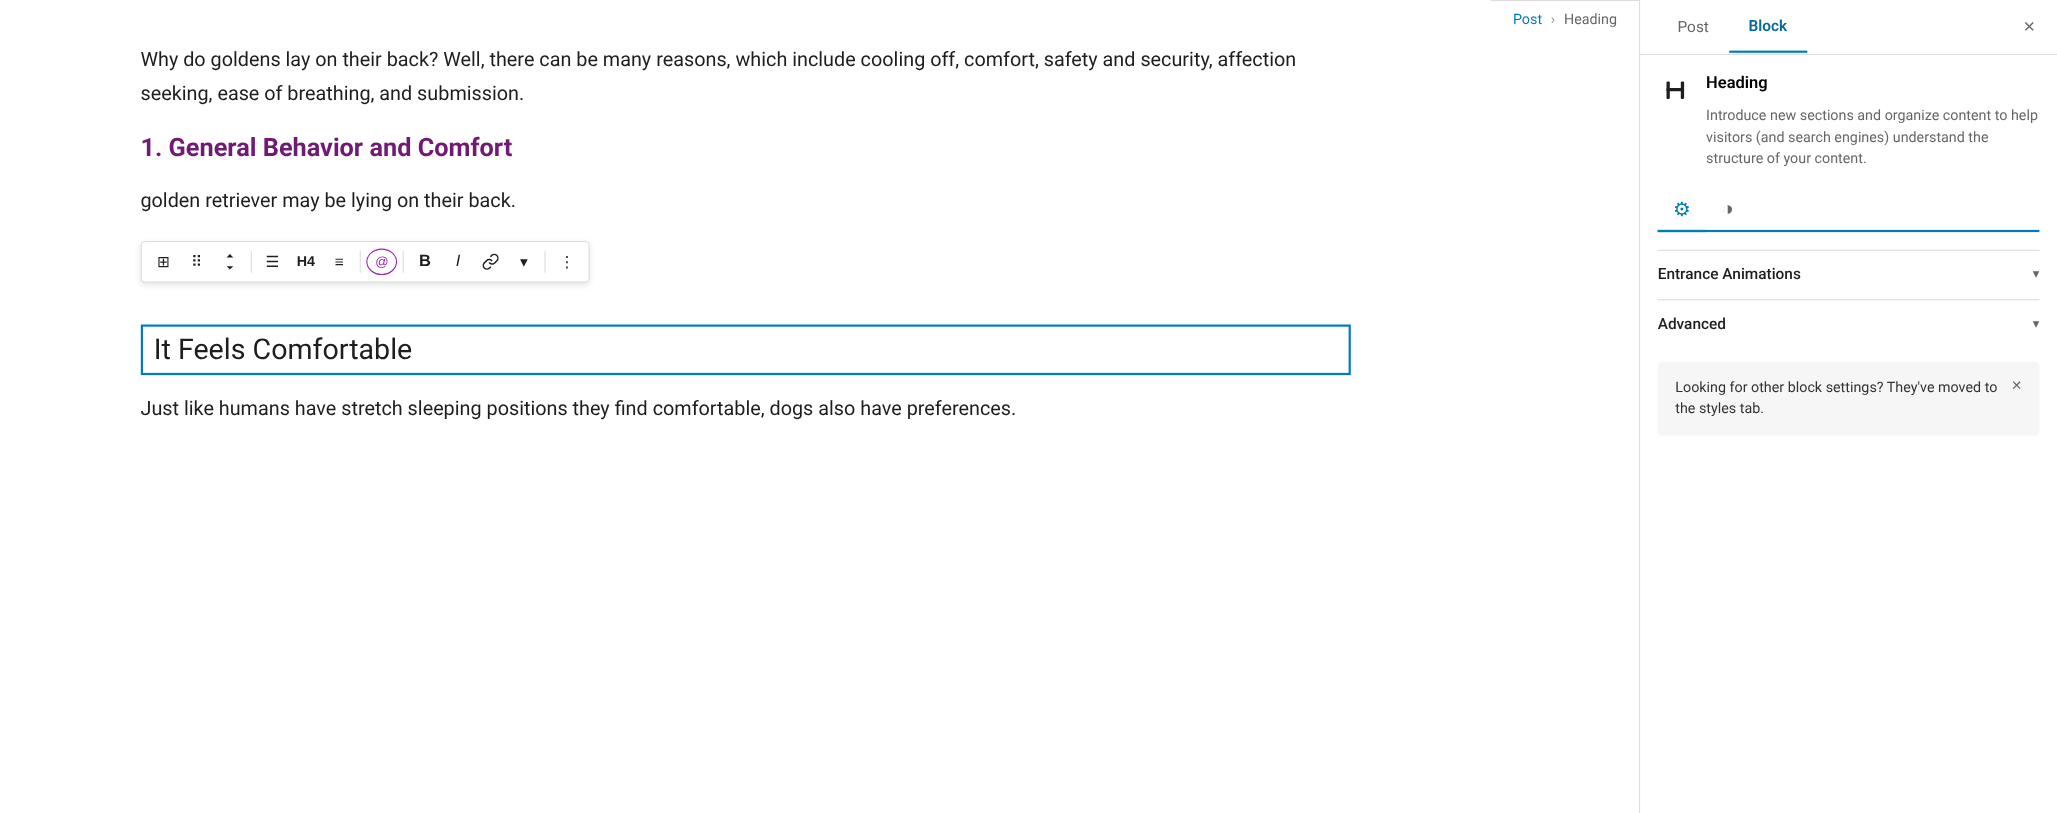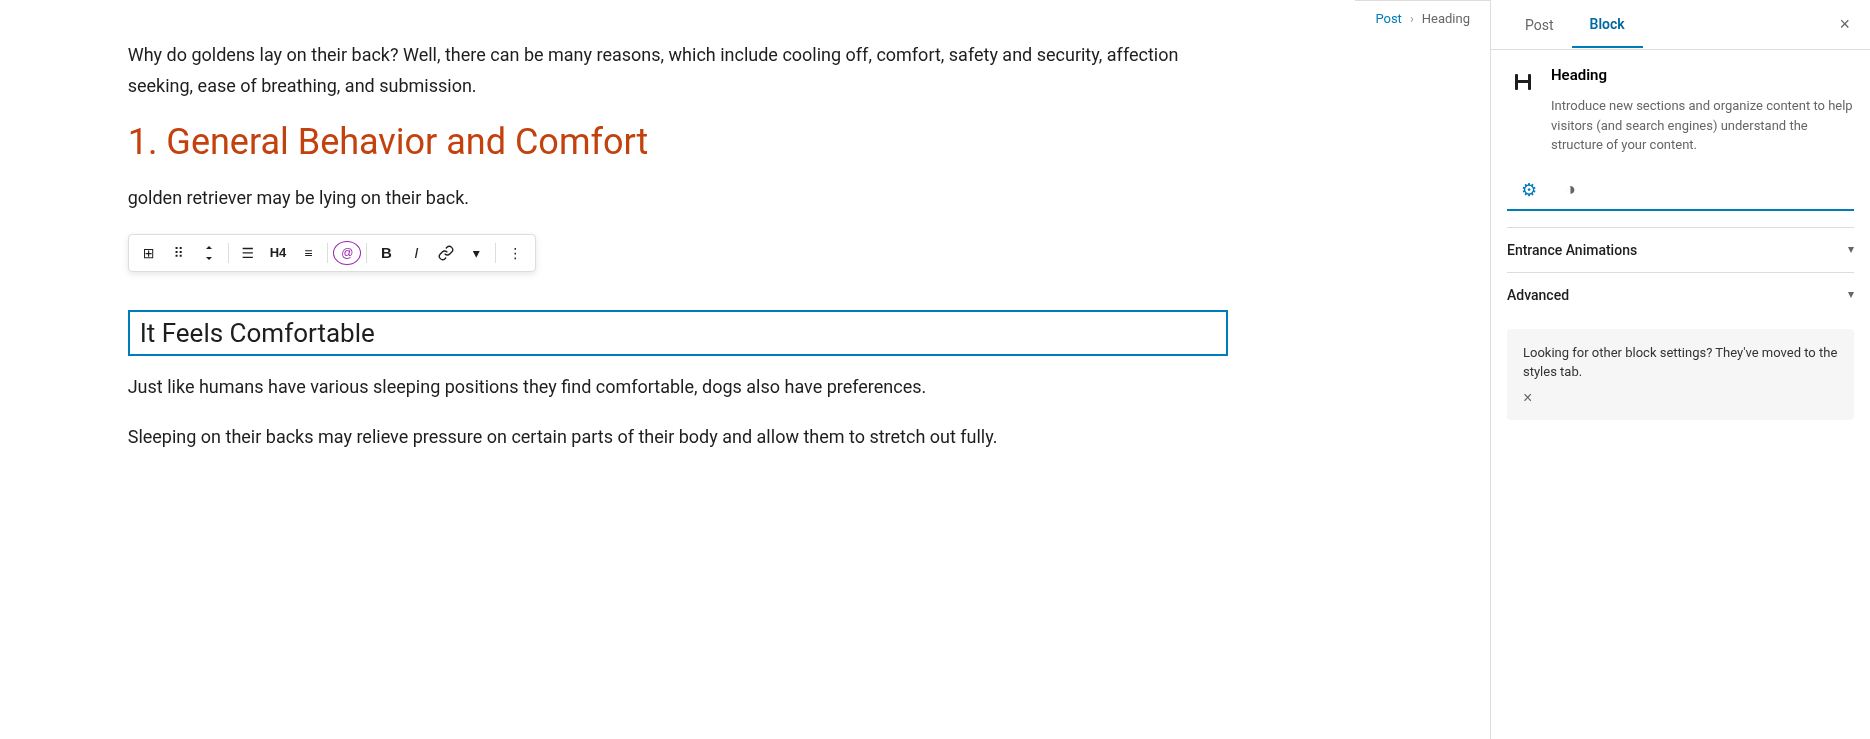--- a/index.html
+++ b/index.html
@@ -41,23 +41,23 @@
     }
 
     .editor-content p {
       font-size: 18px;
       line-height: 1.7;
       color: #1e1e1e;
       margin-bottom: 20px;
     }
 
     .editor-content h2 {
-      font-size: 36px;
-      font-weight: 400;
-      color: #c2410c;
+      font-size: 23px;
+      font-weight: 700;
+      color: #701a75;
       margin-bottom: 20px;
       margin-top: 10px;
     }
 
     .editor-content h4 {
       font-size: 26px;
       font-weight: 400;
       color: #1e1e1e;
       margin-bottom: 16px;
       border: 2px solid #007cba;
@@ -287,21 +287,20 @@
       border-radius: 4px;
       padding: 14px 16px;
       font-size: 13px;
       color: #333;
       line-height: 1.5;
       display: flex;
       justify-content: space-between;
       align-items: flex-start;
       gap: 8px;
       margin-top: 12px;
-      flex-direction: column;
     }
 
     .notice-close {
       background: none;
       border: none;
       cursor: pointer;
       font-size: 16px;
       color: #666;
       flex-shrink: 0;
       padding: 0;
@@ -351,23 +350,22 @@
           </svg>
         </button>
         <button class="toolbar-btn" title="More rich text">▾</button>
         <div class="toolbar-divider"></div>
         <button class="toolbar-btn" title="Options">⋮</button>
       </div>
 
       <h4>It Feels Comfortable</h4>
 
 
-      <p>Just like humans have various sleeping positions they find comfortable, dogs also have preferences.</p>
-
-      <p>Sleeping on their backs may relieve pressure on certain parts of their body and allow them to stretch out fully.</p>
+      <p>Just like humans have stretch sleeping positions they find comfortable, dogs also have preferences.</p>
+
 
     </div>
   </div>
 
   <div class="status-bar">
     <a class="breadcrumb-link">Post</a>
     <span class="breadcrumb-sep">›</span>
     <span>Heading</span>
   </div>
 </div>

